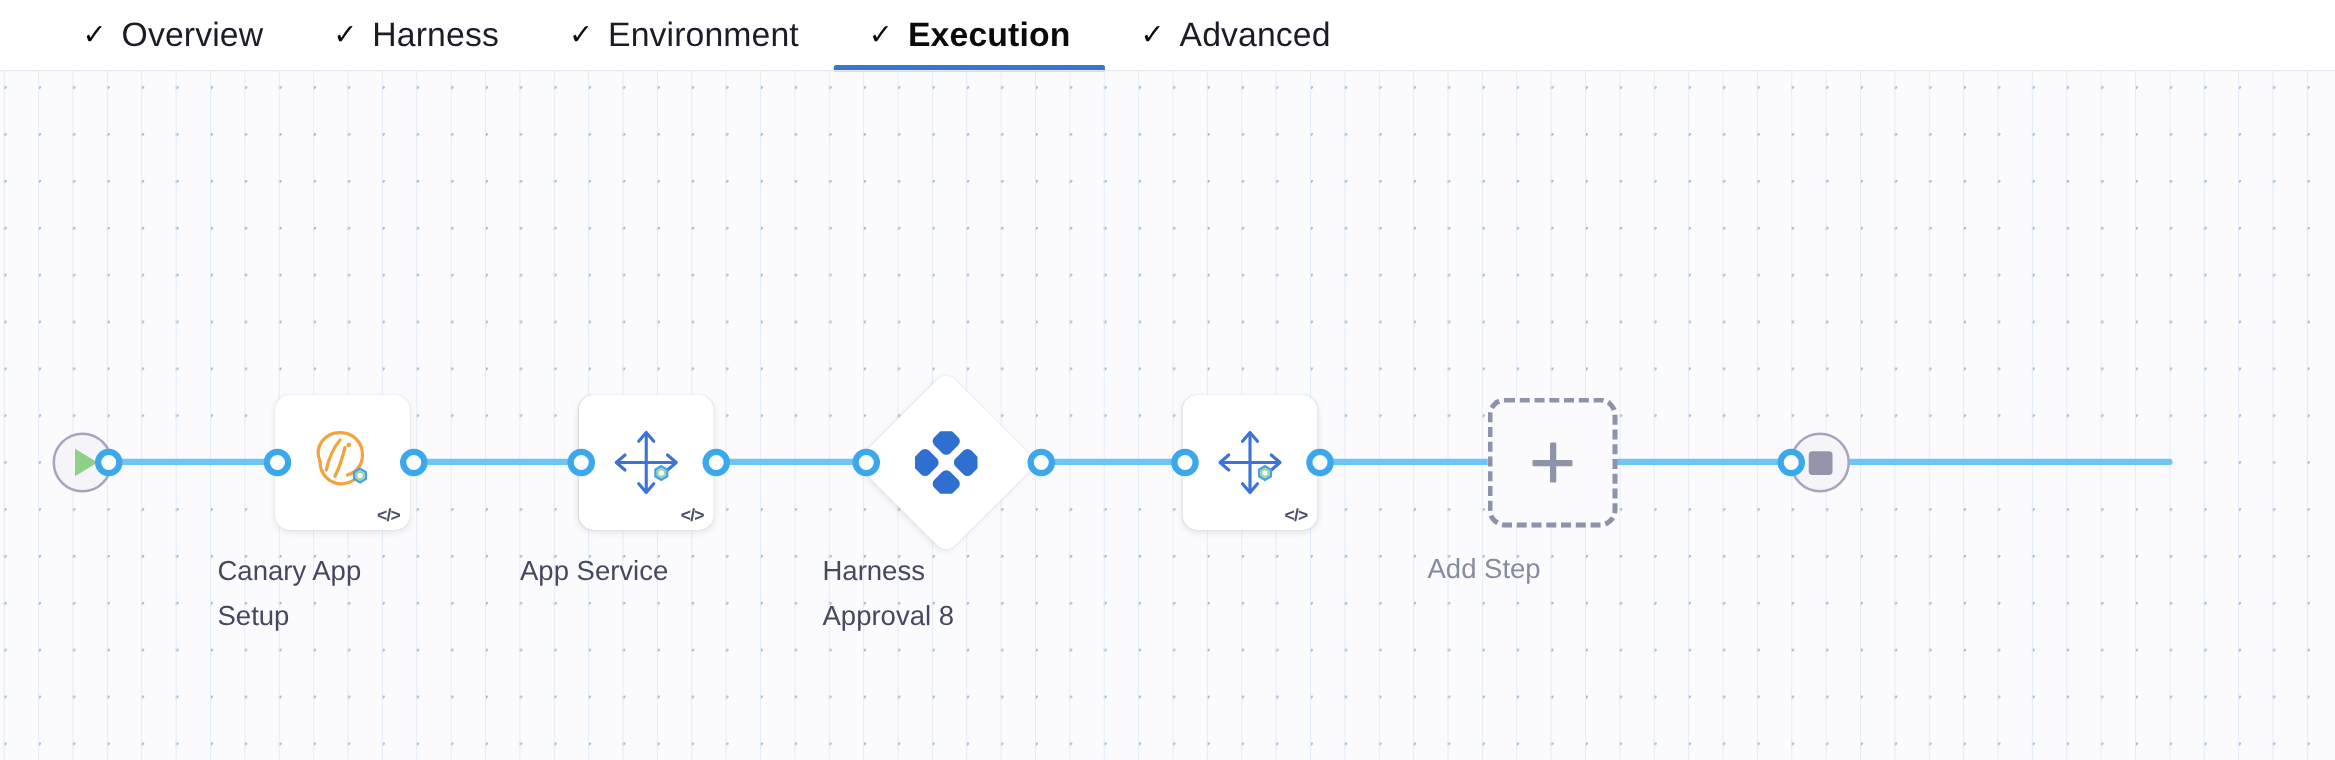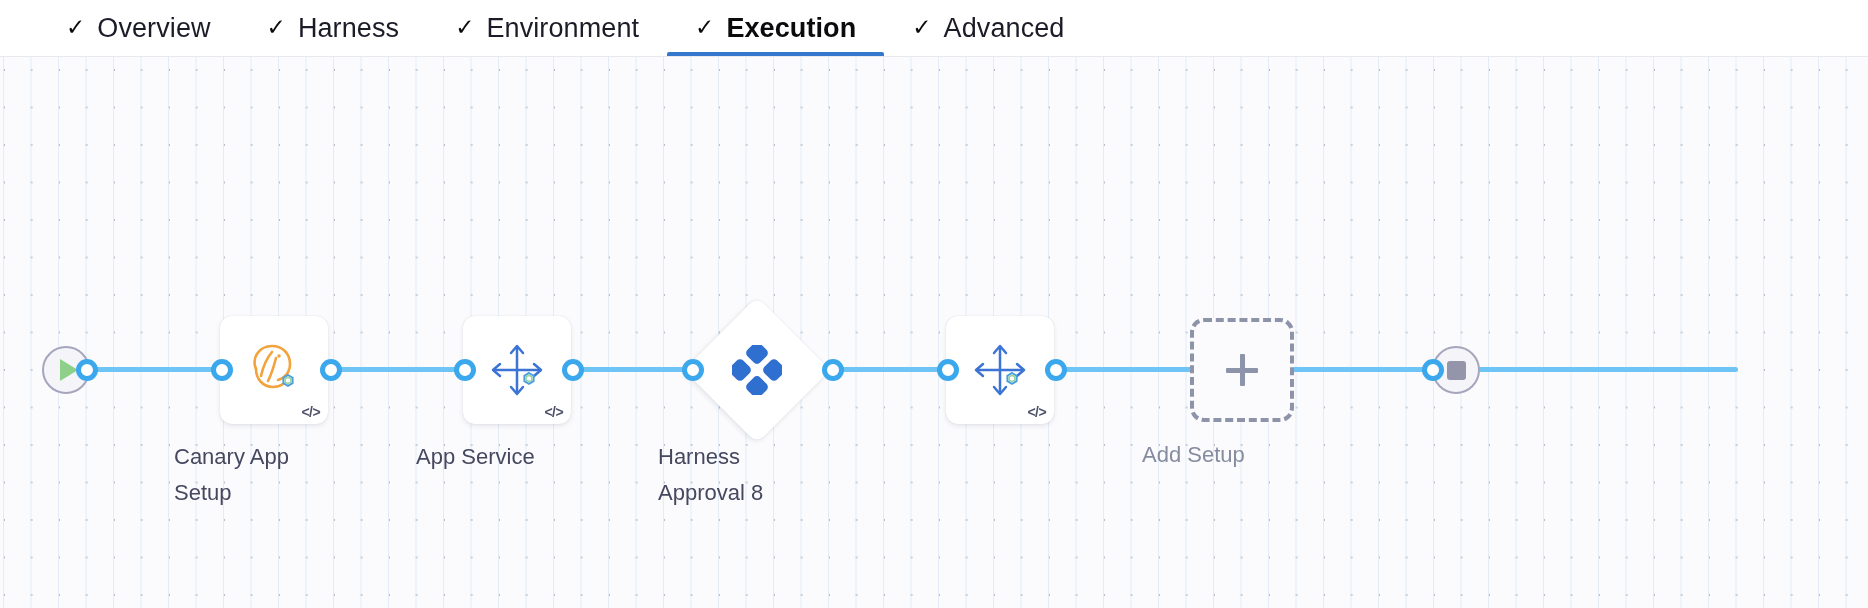--- a/index.html
+++ b/index.html
@@ -306,21 +306,21 @@
       </div>
       <span class="code-badge">&lt;/&gt;</span>
     </div>
     <div class="ring" style="left:937px;"></div>
     <div class="ring" style="left:1045px;"></div>
 
     <div class="addstep" style="left:1190px;">
       <span class="plus-h"></span>
       <span class="plus-v"></span>
     </div>
-    <div class="node-label muted" style="left:1142px; top:380px;">Add Setup</div>
+    <div class="node-label muted" style="left:1142px; top:380px;">Add Step</div>
 
     <div class="ring" style="left:1422px;"></div>
     <div class="terminal" style="left:1432px;">
       <div class="stop-sq"></div>
     </div>
 
   </div>
 </div>
 
 </body></html>

